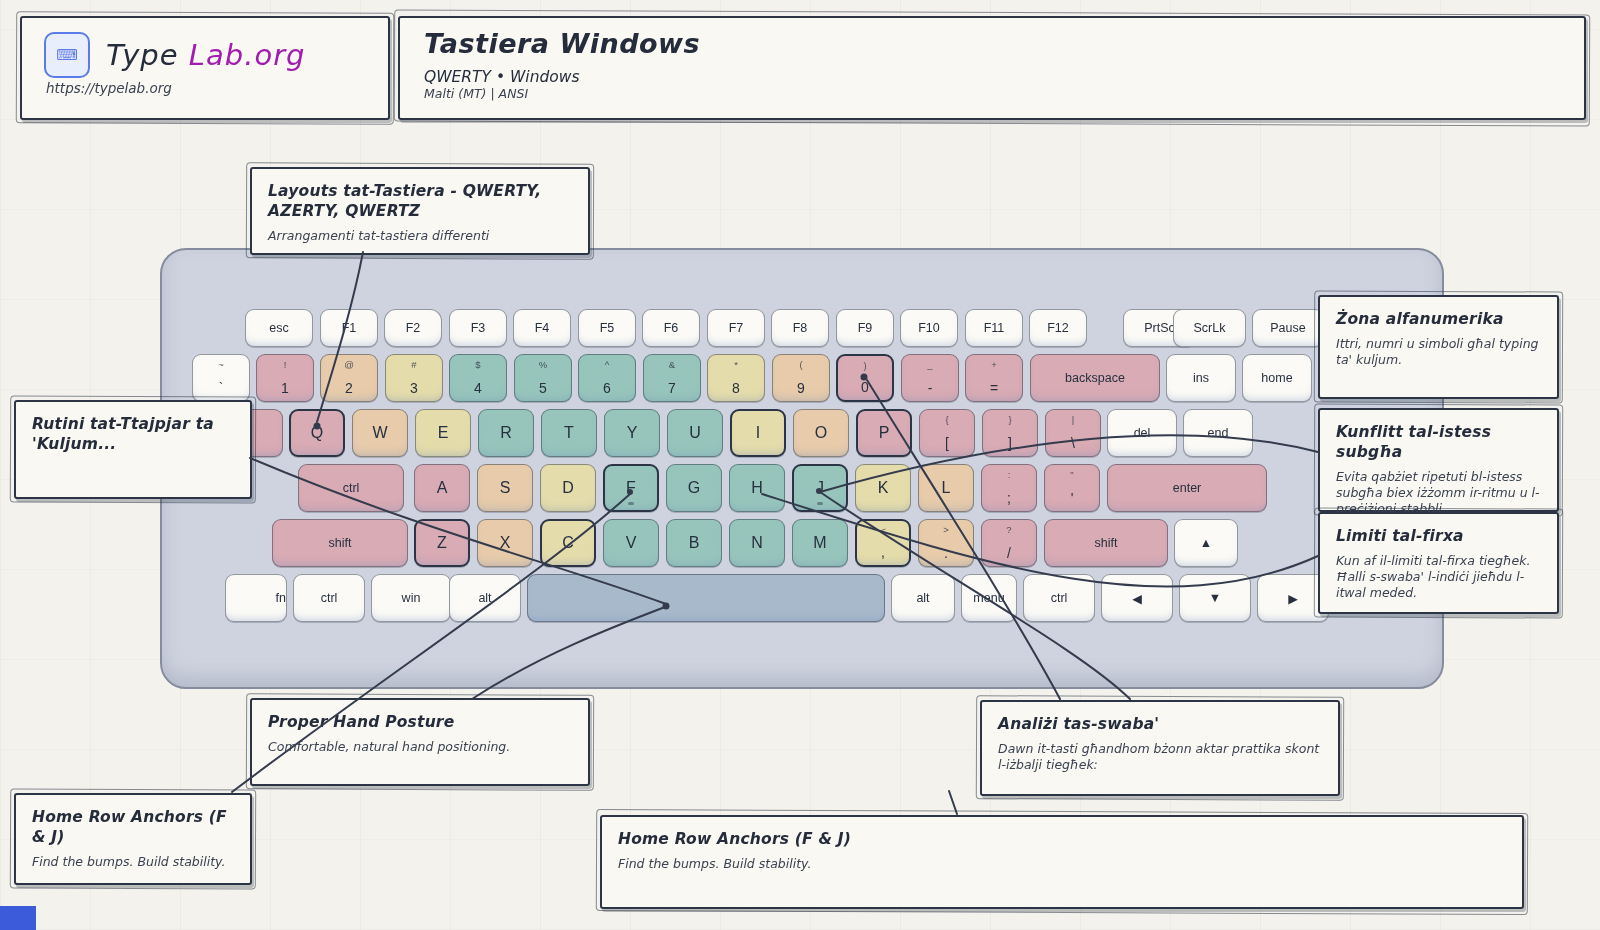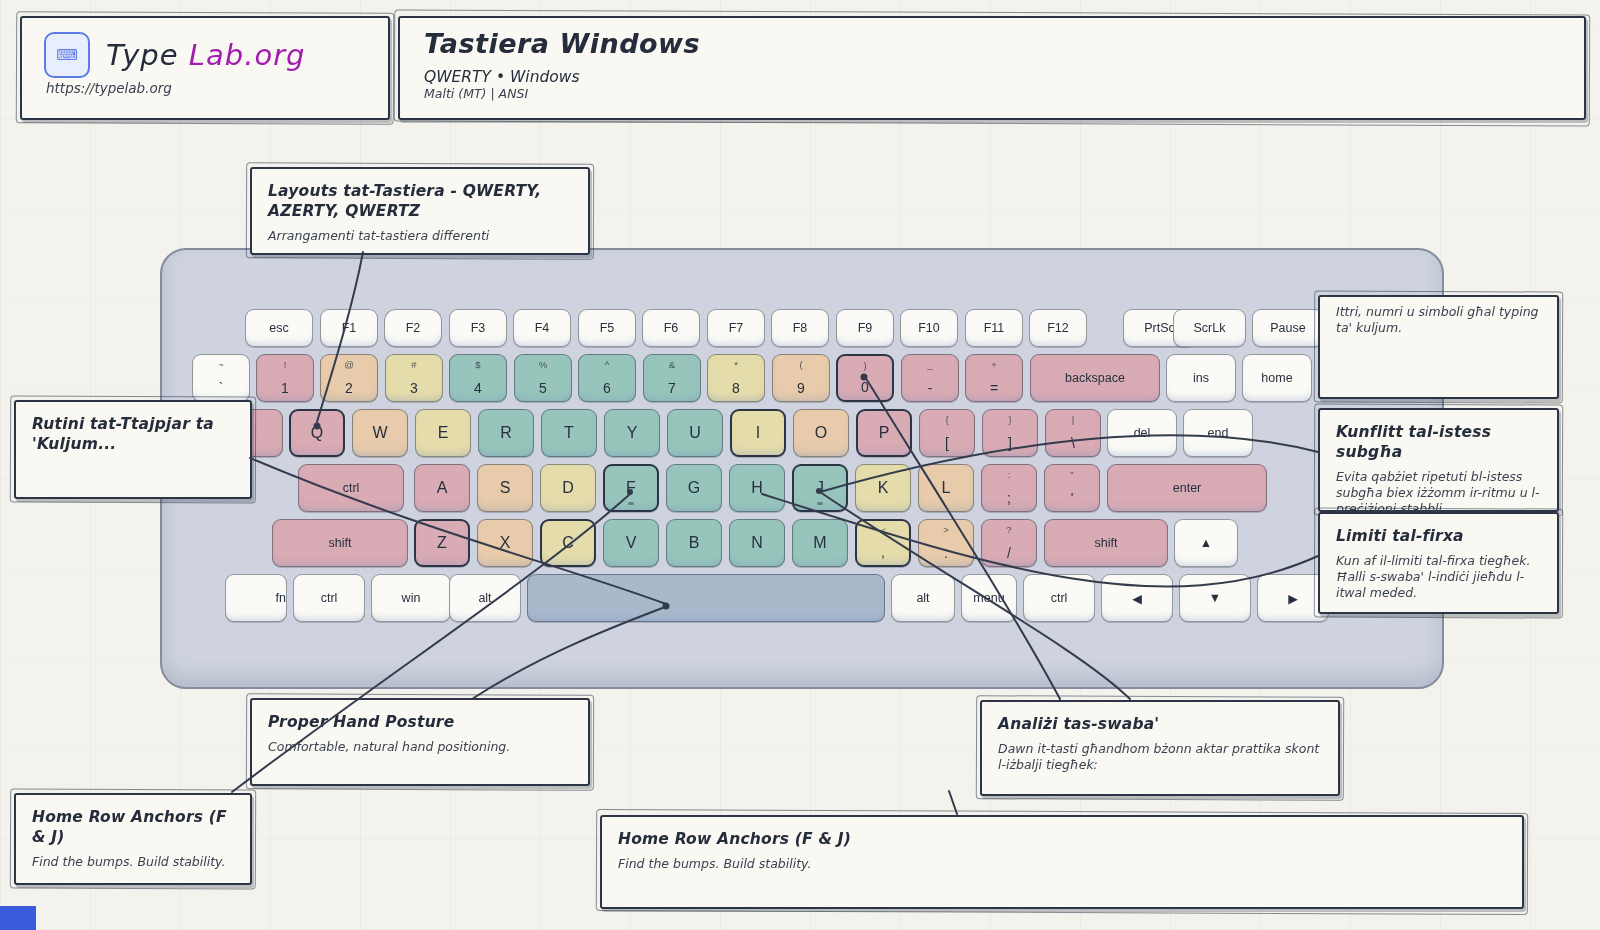--- a/index.html
+++ b/index.html
@@ -376,20 +376,21 @@
   </div>
 
 <div class="sketch callout" id="c-layouts">
   <div class="title hand">Layouts tat-Tastiera - QWERTY, AZERTY, QWERTZ</div>
   <div class="body hand">Arrangamenti tat-tastiera differenti</div>
 </div>
 <div class="sketch callout" id="c-rutini">
   <div class="title hand">Rutini tat-Ttajpjar ta 'Kuljum...</div>
 </div>
 <div class="sketch callout" id="c-zona">
+  <div class="title hand">Żona alfanumerika</div>
   <div class="body hand">Ittri, numri u simboli għal typing ta' kuljum.</div>
 </div>
 <div class="sketch callout" id="c-kunflitt">
   <div class="title hand">Kunflitt tal-istess subgħa</div>
   <div class="body hand">Evita qabżiet ripetuti bl-istess subgħa biex iżżomm ir-ritmu u l-preċiżjoni stabbli.</div>
 </div>
 <div class="sketch callout" id="c-limiti">
   <div class="title hand">Limiti tal-firxa</div>
   <div class="body hand">Kun af il-limiti tal-firxa tiegħek. Ħalli s-swaba' l-indiċi jieħdu l-itwal meded.</div>
 </div>

